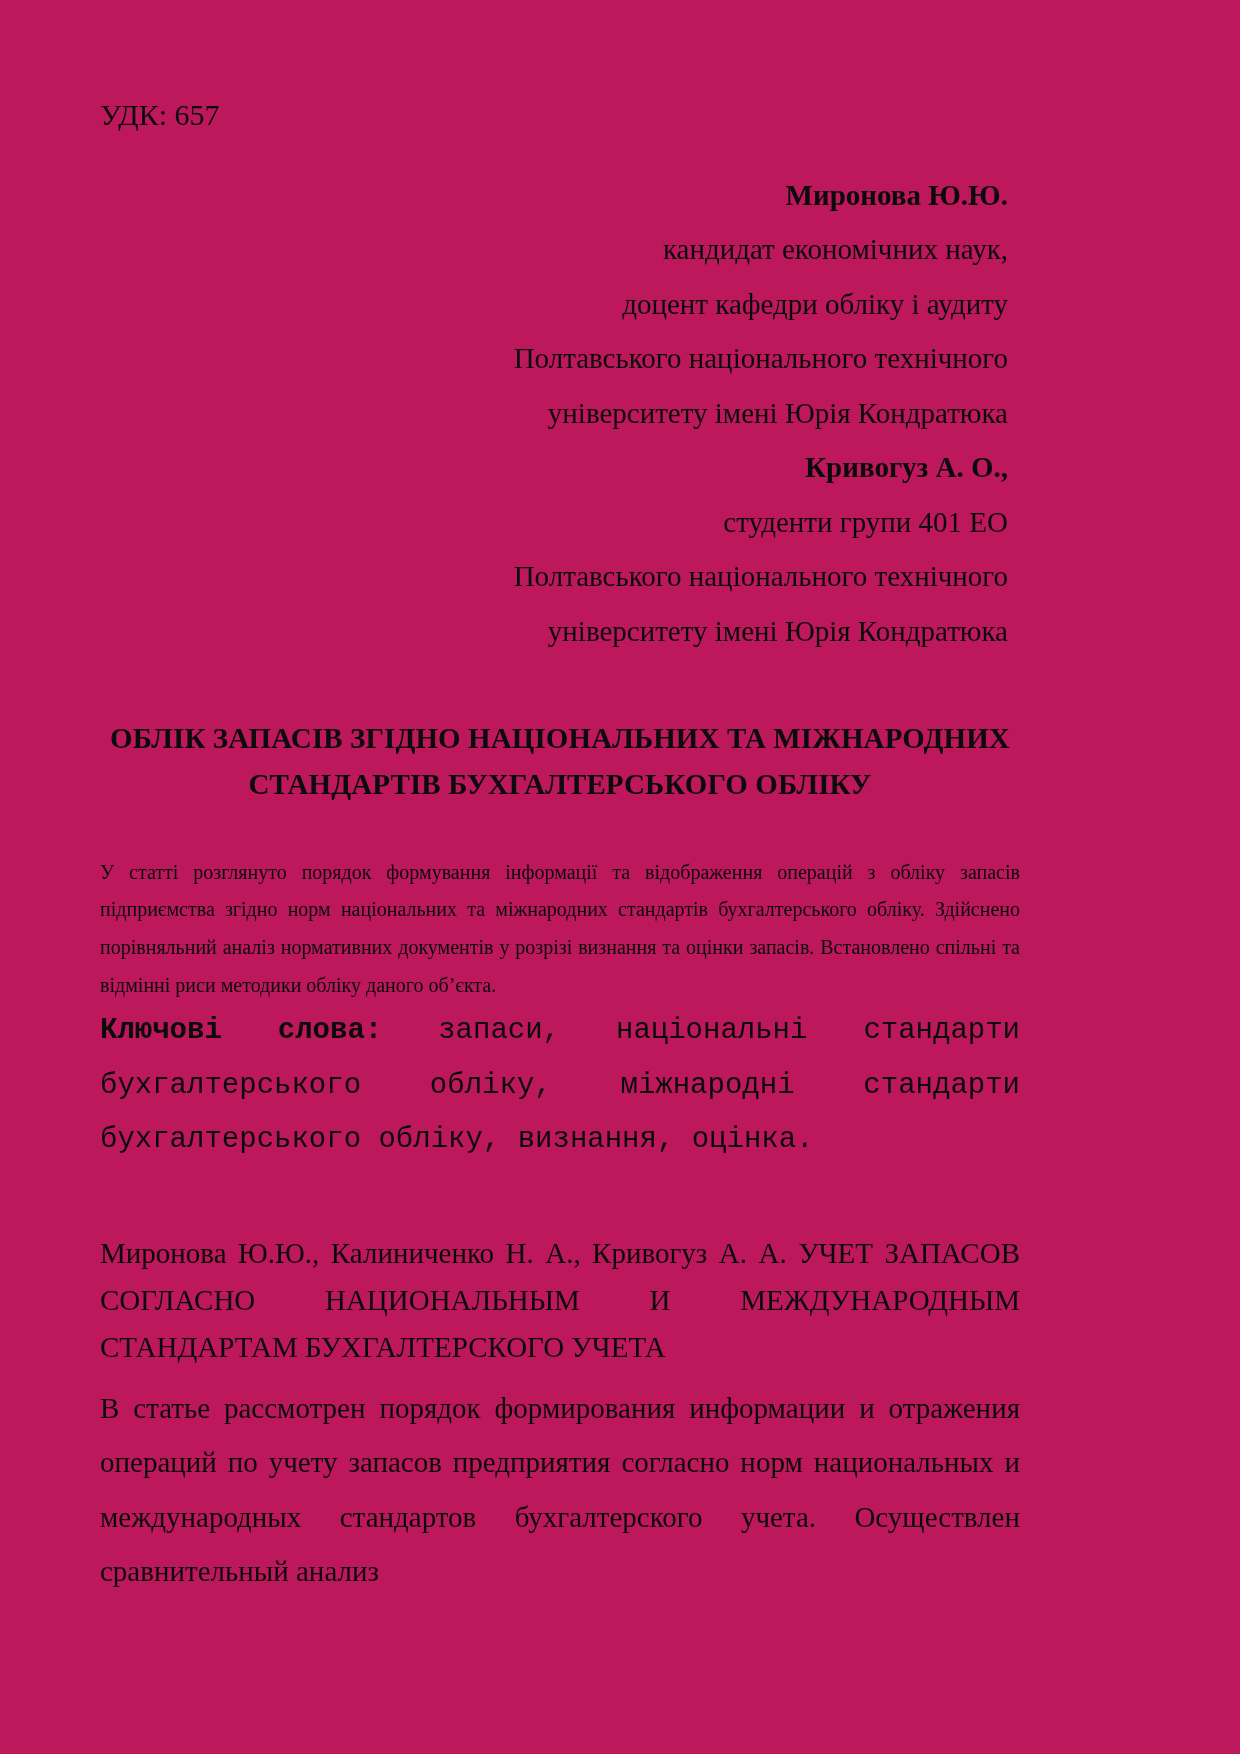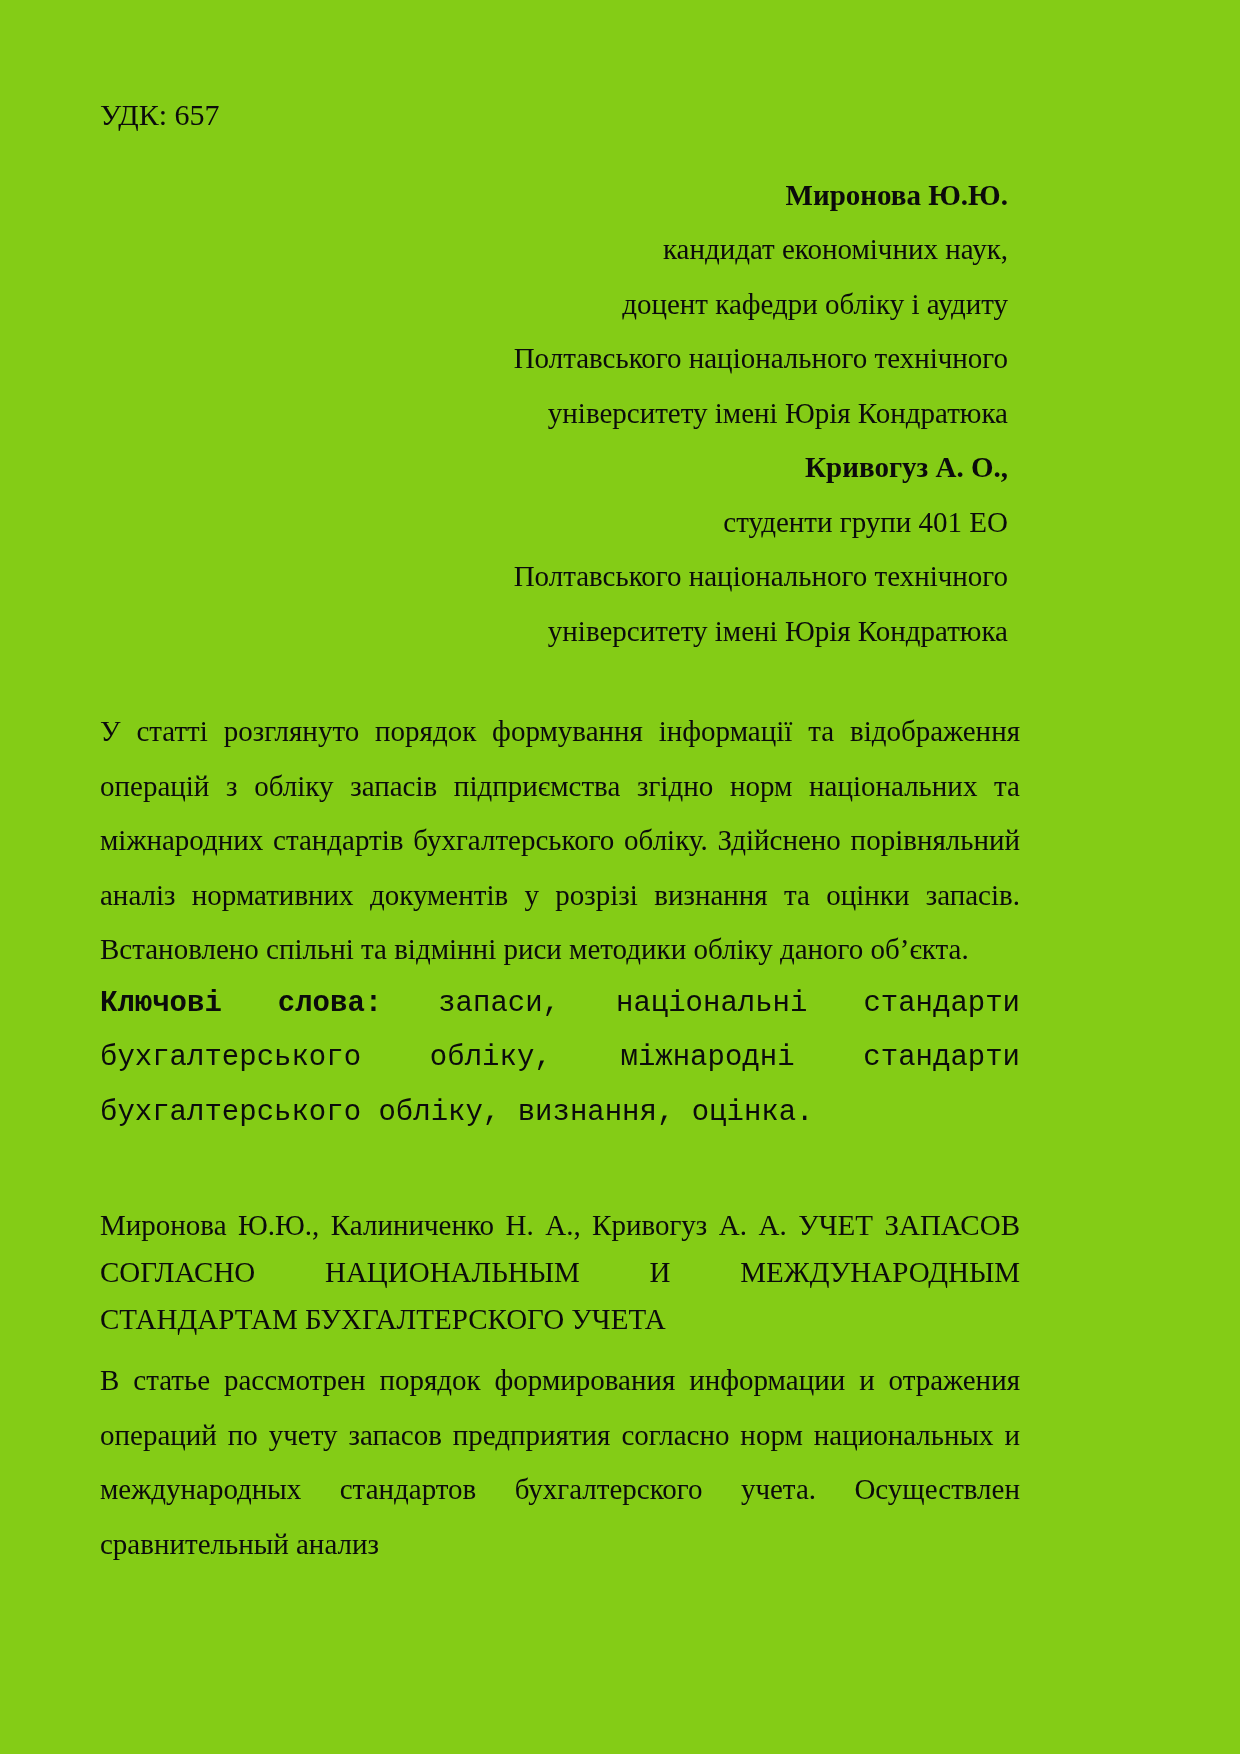--- a/index.html
+++ b/index.html
@@ -9,21 +9,21 @@
   }
   body {
     font-family: "Liberation Serif", "DejaVu Serif", serif;
     color: #0b0b0b;
   }
   .page {
     position: relative;
     width: 1240px;
     height: 1754px;
     margin: 0 auto;
-    background: #84cc16;
+    background: #be185d;
     box-sizing: border-box;
     padding: 96px 120px 16px 100px;
     overflow: hidden;
   }
   .content {
     width: 920px;
   }
 
   
   .udc {
@@ -56,21 +56,21 @@
     line-height: 1.58;
     margin: 58px 0 0 0;
     letter-spacing: 0.1px;
   }
   .article-title .tline { display: block; }
 
   
   .abstract {
     text-align: justify;
     text-justify: inter-word;
-    font-size: 29px;
+    font-size: 20px;
     line-height: 1.88;
     margin: 46px 0 0 0;
   }
   .keywords {
     text-align: justify;
     font-size: 29px;
     line-height: 1.88;
     margin: 0;
     font-family: Liberation Mono, monospace;
   }
@@ -106,20 +106,24 @@
       <span class="line">кандидат економічних наук,</span>
       <span class="line">доцент кафедри обліку і аудиту</span>
       <span class="line">Полтавського національного технічного</span>
       <span class="line">університету імені Юрія Кондратюка</span>
       <span class="line name">Кривогуз А. О.,</span>
       <span class="line">студенти групи 401 ЕО</span>
       <span class="line">Полтавського національного технічного</span>
       <span class="line">університету імені Юрія Кондратюка</span>
     </div>
 
+    <h1 class="article-title">
+      <span class="tline">ОБЛІК ЗАПАСІВ ЗГІДНО НАЦІОНАЛЬНИХ ТА МІЖНАРОДНИХ</span>
+      <span class="tline">СТАНДАРТІВ БУХГАЛТЕРСЬКОГО ОБЛІКУ</span>
+    </h1>
 
     <p class="abstract">У статті розглянуто порядок формування інформації та відображення операцій з обліку запасів підприємства згідно норм національних та міжнародних стандартів бухгалтерського обліку. Здійснено порівняльний аналіз нормативних документів у розрізі визнання та оцінки запасів. Встановлено спільні та відмінні риси методики обліку даного об’єкта.</p>
 
     <p class="keywords">
       <b>Ключові слова:</b><span> запаси, національні стандарти бухгалтерського обліку, міжнародні стандарти бухгалтерського обліку, визнання, оцінка.</span>
     </p>
 
     <p class="ru-heading">Миронова Ю.Ю., Калиниченко Н. А., Кривогуз А. А. УЧЕТ ЗАПАСОВ СОГЛАСНО НАЦИОНАЛЬНЫМ И МЕЖДУНАРОДНЫМ СТАНДАРТАМ БУХГАЛТЕРСКОГО УЧЕТА</p>
 
     <p class="ru-abstract">В статье рассмотрен порядок формирования информации и отражения операций по учету запасов предприятия согласно норм национальных и международных стандартов бухгалтерского учета. Осуществлен сравнительный анализ</p>

